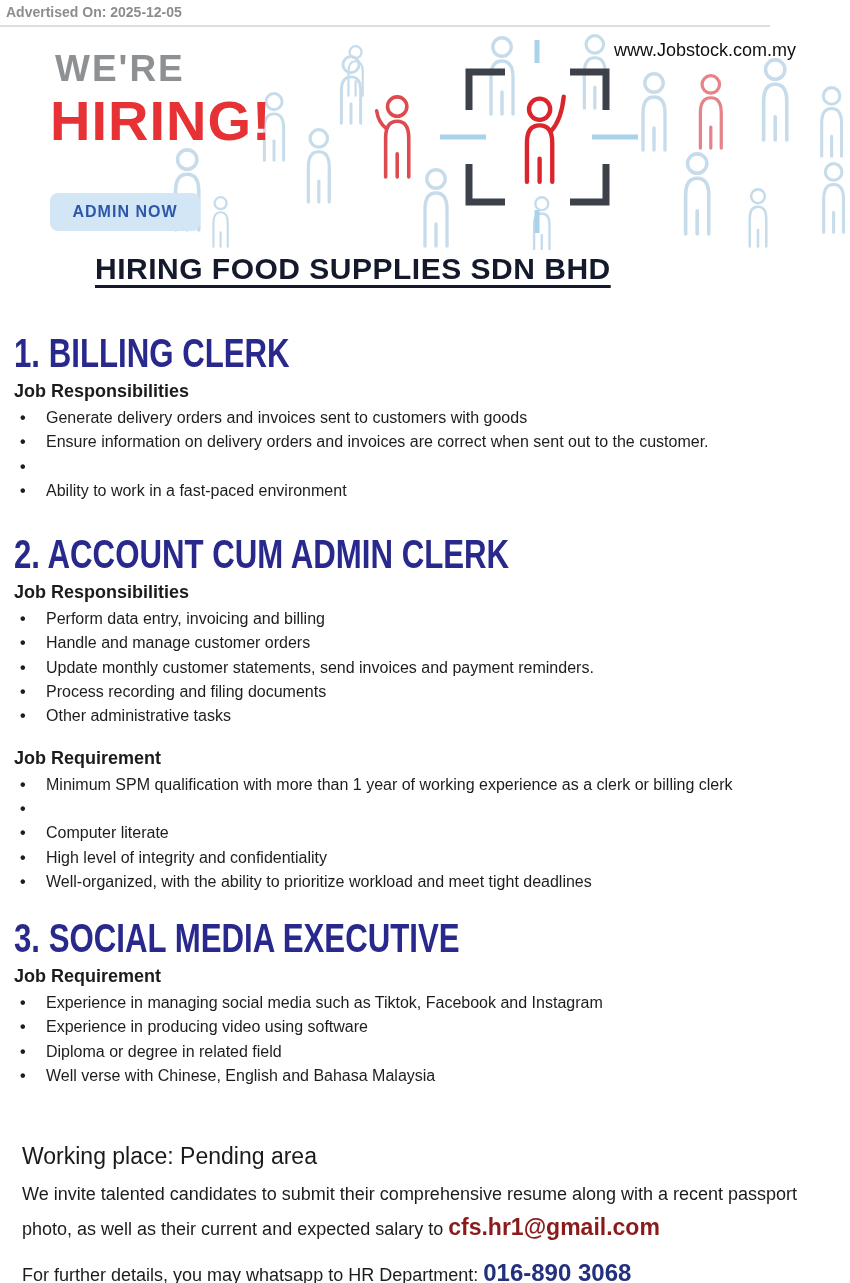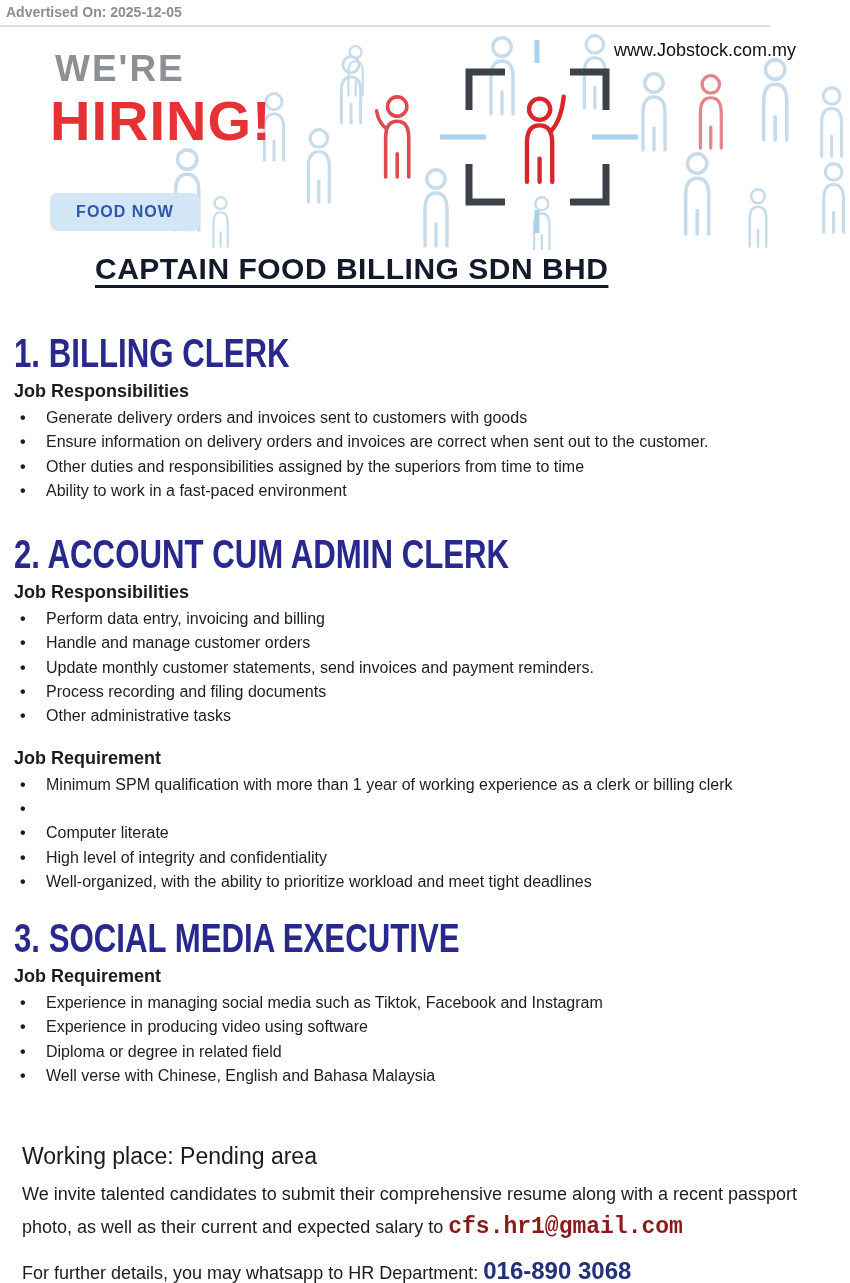--- a/index.html
+++ b/index.html
@@ -33,21 +33,21 @@
   .job h3{margin:4px 0 0 0;font-size:18px;line-height:22px;font-weight:700;color:#1b1b1b;}
   .job h3.gap{margin-top:18px;}
   .job ul{list-style:none;margin:0;padding:4px 0 0 0;}
   .job li{display:flex;font-size:16px;line-height:24.3px;color:#1d1d1d;padding-left:6px;}
   .job li .dot{width:26px;flex:0 0 26px;font-weight:700;}
 
   
   .footer{position:absolute;left:22px;top:1142px;width:812px;}
   .working{font-size:23px;line-height:28px;color:#1a1a1a;}
   .invite{margin-top:8px;font-size:18px;line-height:33px;color:#1c1c1c;}
-  .email{font-size:23px;font-weight:700;color:#8b1b1b;font-family:Liberation Mono, monospace;}
+  .email{font-size:23px;font-weight:700;color:#8b1b1b;}
   .details{margin-top:10px;font-size:18px;line-height:33px;color:#1c1c1c;}
   .phone{font-size:24px;font-weight:700;color:#23307e;}
 </style>
 </head>
 <body>
 
 <div id="page">
 
   <div class="topbar">
     <span class="adv">Advertised On: 2025-12-05</span>
@@ -110,41 +110,40 @@
         <path d="M440 109 H486"></path>
         <path d="M592 109 H638"></path>
       </g>
 
       <use href="#person-cheer" transform="translate(512,64) scale(2.3)" color="#d9252b"></use>
     </svg>
 
     <div class="site-url">www.Jobstock.com.my</div>
     <div class="were">WE'RE</div>
     <div class="hiring">HIRING!</div>
-    <button class="apply-btn">FOOD NOW</button>
+    <button class="apply-btn">ADMIN NOW</button>
   </div>
 
-  <div class="company">CAPTAIN FOOD BILLING SDN BHD</div>
+  <div class="company">HIRING FOOD SUPPLIES SDN BHD</div>
 
   <div id="jobs">
       <section class="job">
         <h2><span class="cond">1. BILLING CLERK</span></h2>
         <h3>Job Responsibilities</h3>
         <ul>
           <li>
             <span class="dot">•</span>
             <span>Generate delivery orders and invoices sent to customers with goods</span>
           </li>
           <li>
             <span class="dot">•</span>
             <span>Ensure information on delivery orders and invoices are correct when sent out to the customer.</span>
           </li>
           <li>
             <span class="dot">•</span>
-            <span>Other duties and responsibilities assigned by the superiors from time to time</span>
           </li>
           <li>
             <span class="dot">•</span>
             <span>Ability to work in a fast-paced environment</span>
           </li>
         </ul>
       </section>
       <section class="job m1">
         <h2><span class="cond">2. ACCOUNT CUM ADMIN CLERK</span></h2>
         <h3>Job Responsibilities</h3>

